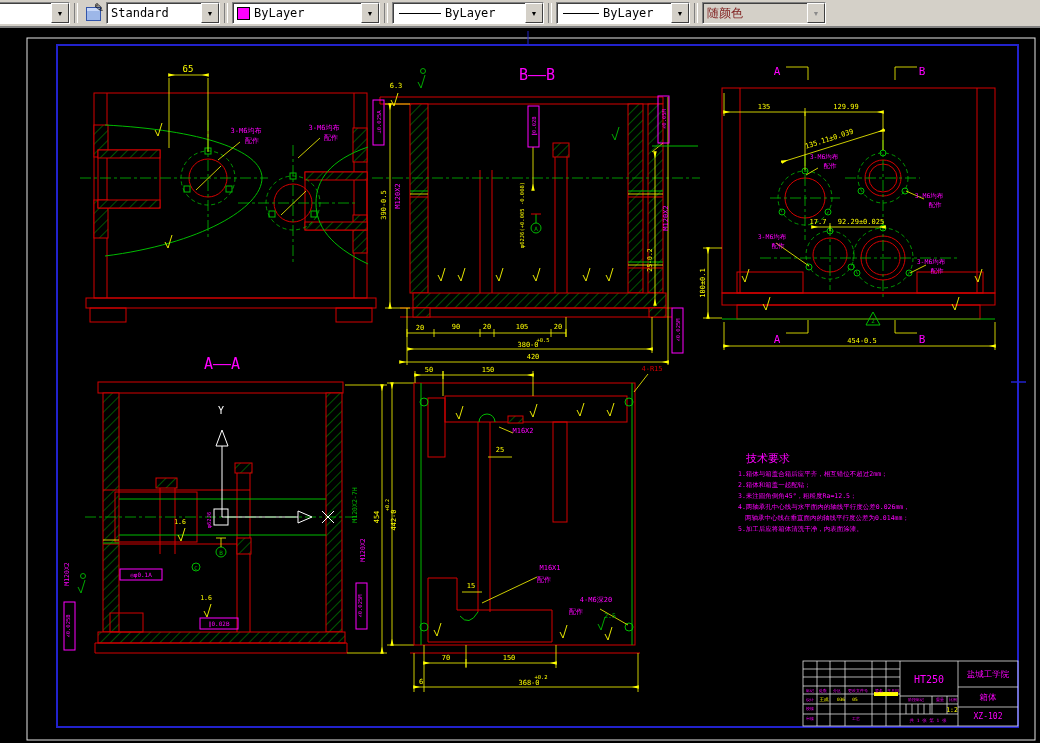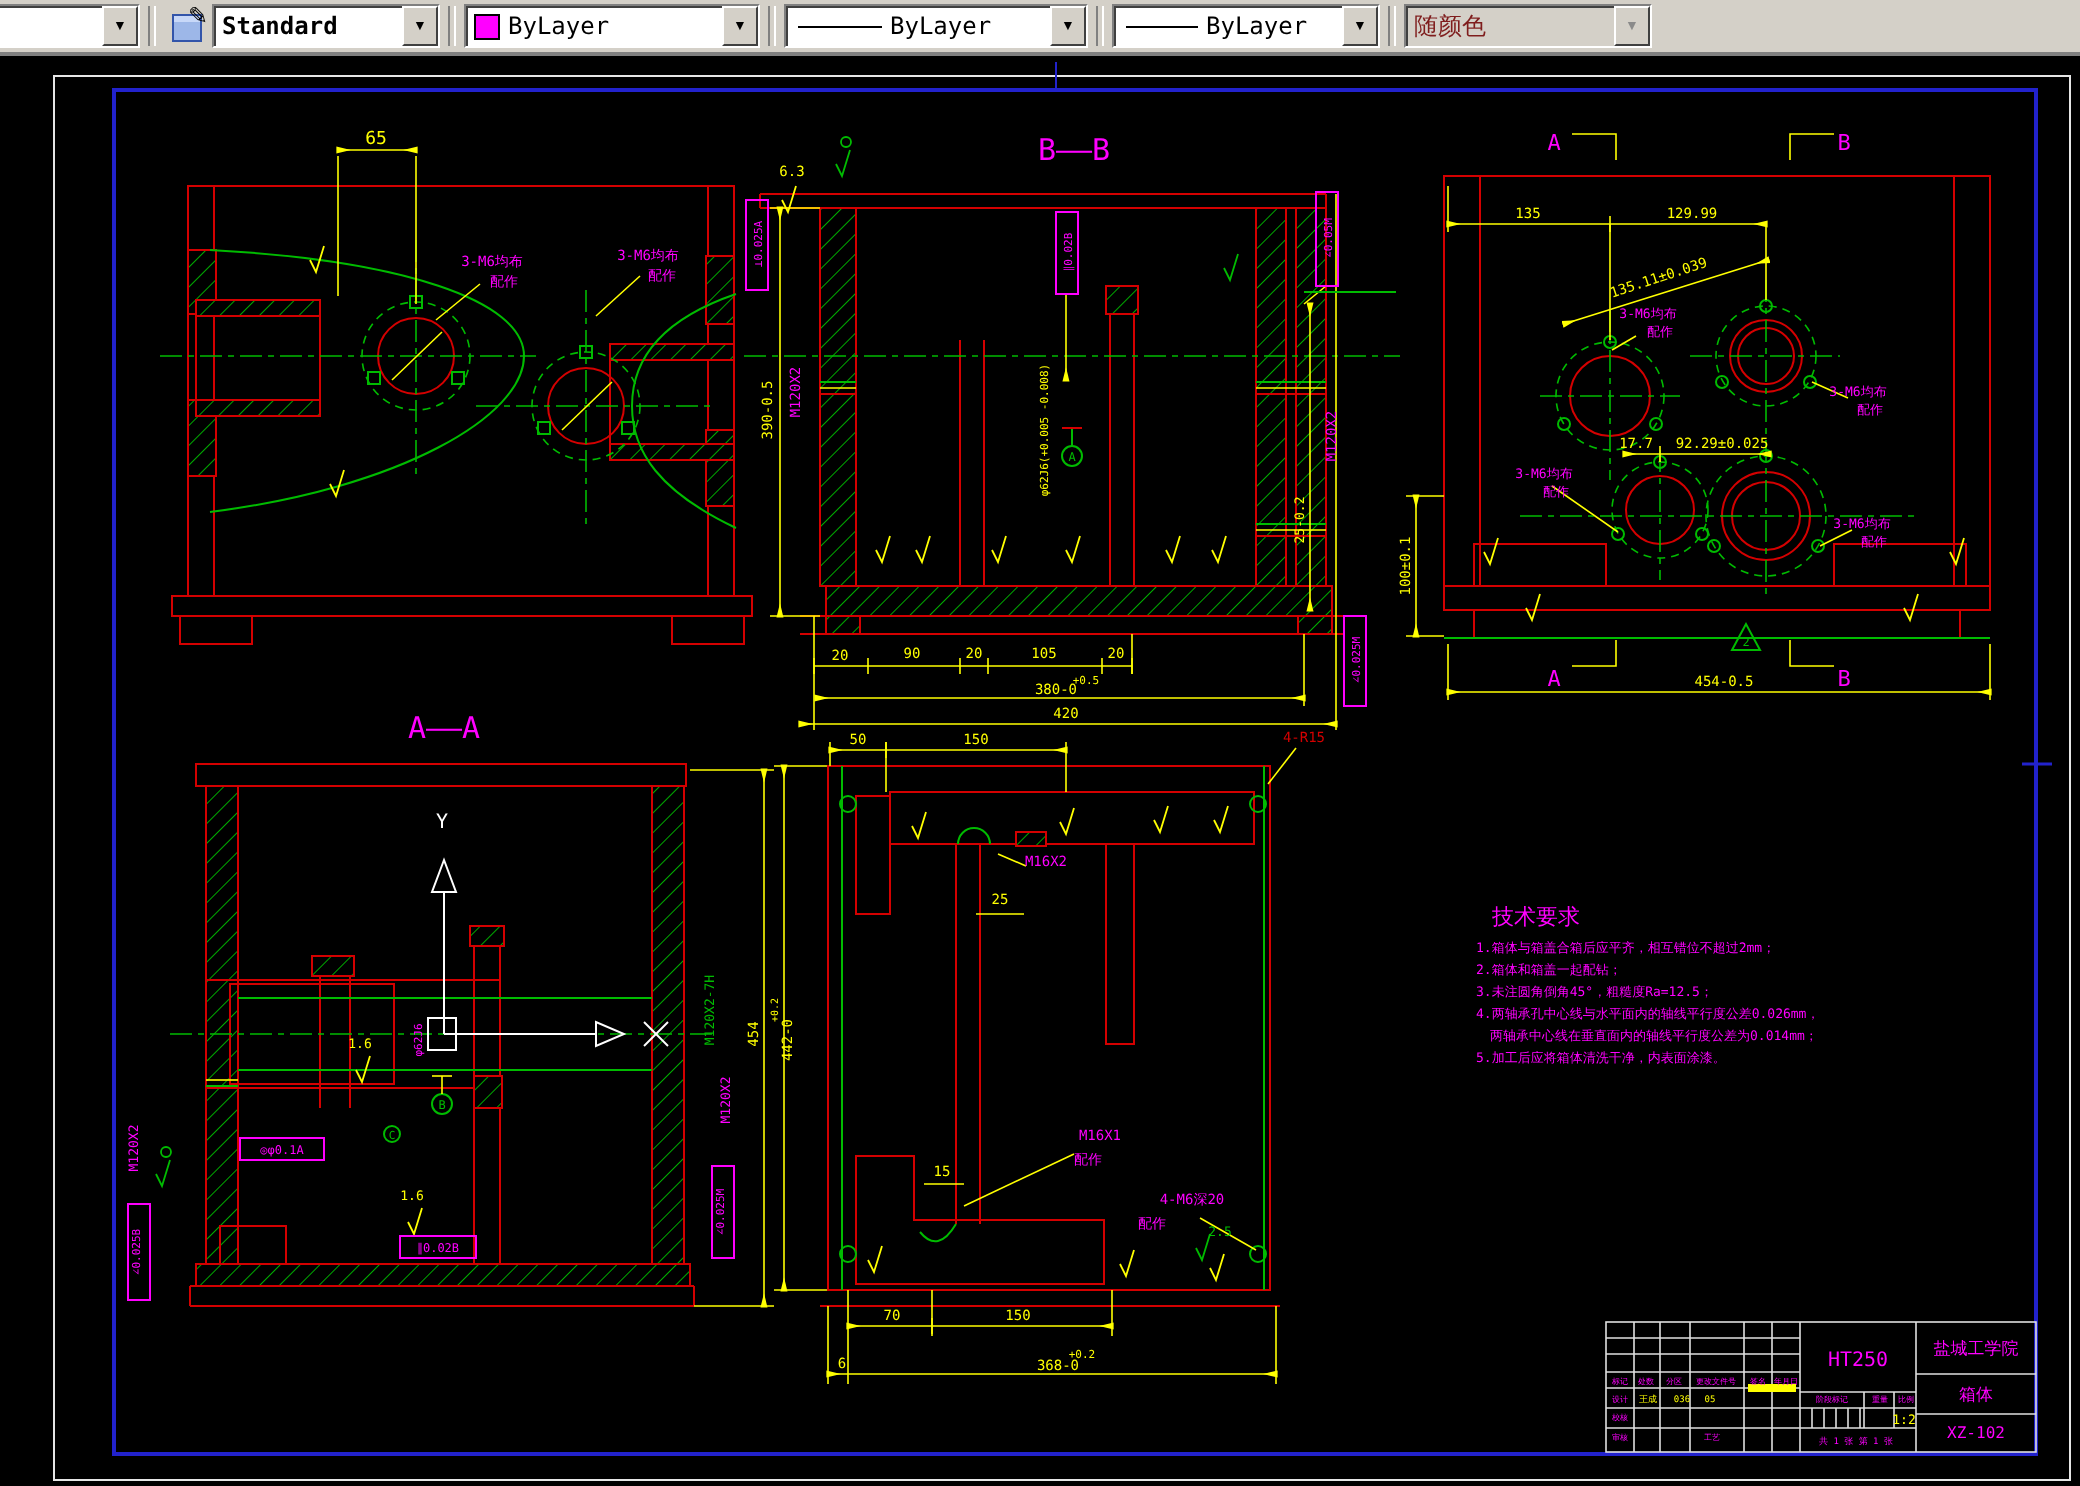--- a/index.html
+++ b/index.html
@@ -42,21 +42,21 @@
 <div class="toolbar">
   <div class="combo" style="margin-left:-32px;width:100px;">
     <span class="val"></span>
     <span class="cbtn">▼</span>
   </div>
   <div class="sep"></div>
   <div class="tsicon">
     <span class="grid"></span>
     <span class="pen">✎</span>
   </div>
-  <div class="combo" style="width:112px;font-weight:bold;">
+  <div class="combo" style="width:112px;">
     <span class="val">Standard</span>
     <span class="cbtn">▼</span>
   </div>
   <div class="sep"></div>
   <div class="combo" style="width:146px;">
     <span class="swatch" style="background: rgb(255, 0, 255);"></span>
     <span class="val">ByLayer</span>
     <span class="cbtn">▼</span>
   </div>
   <div class="sep"></div>

